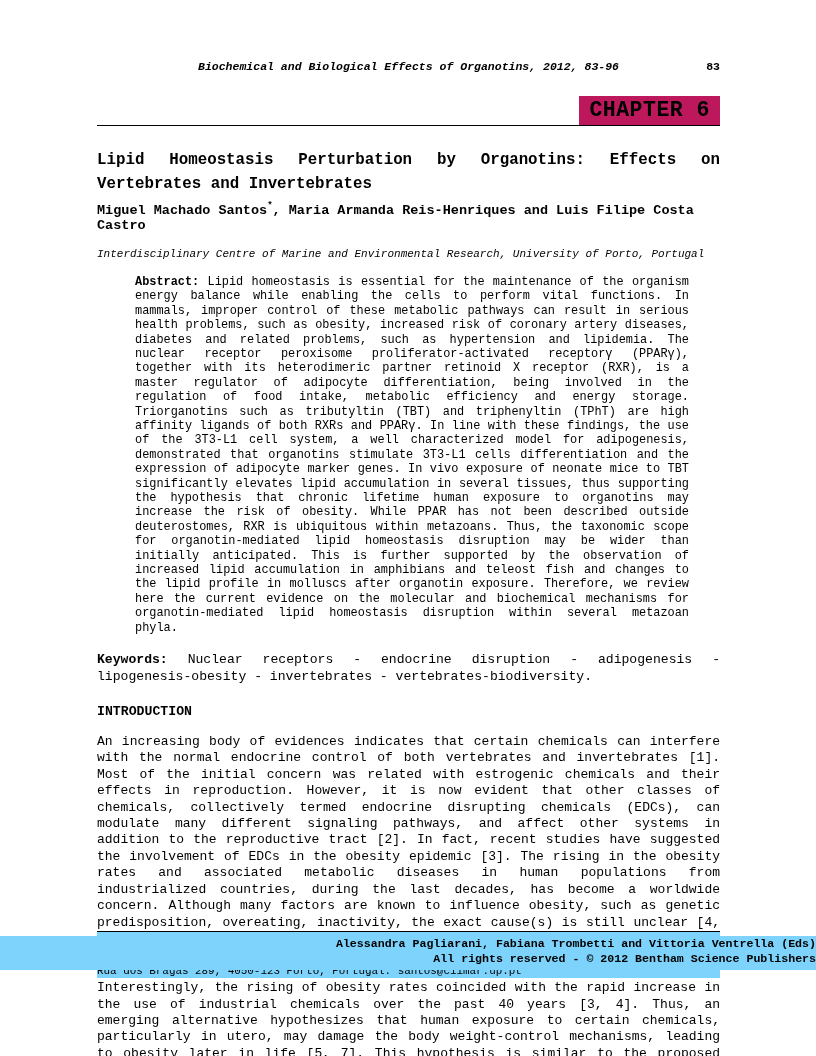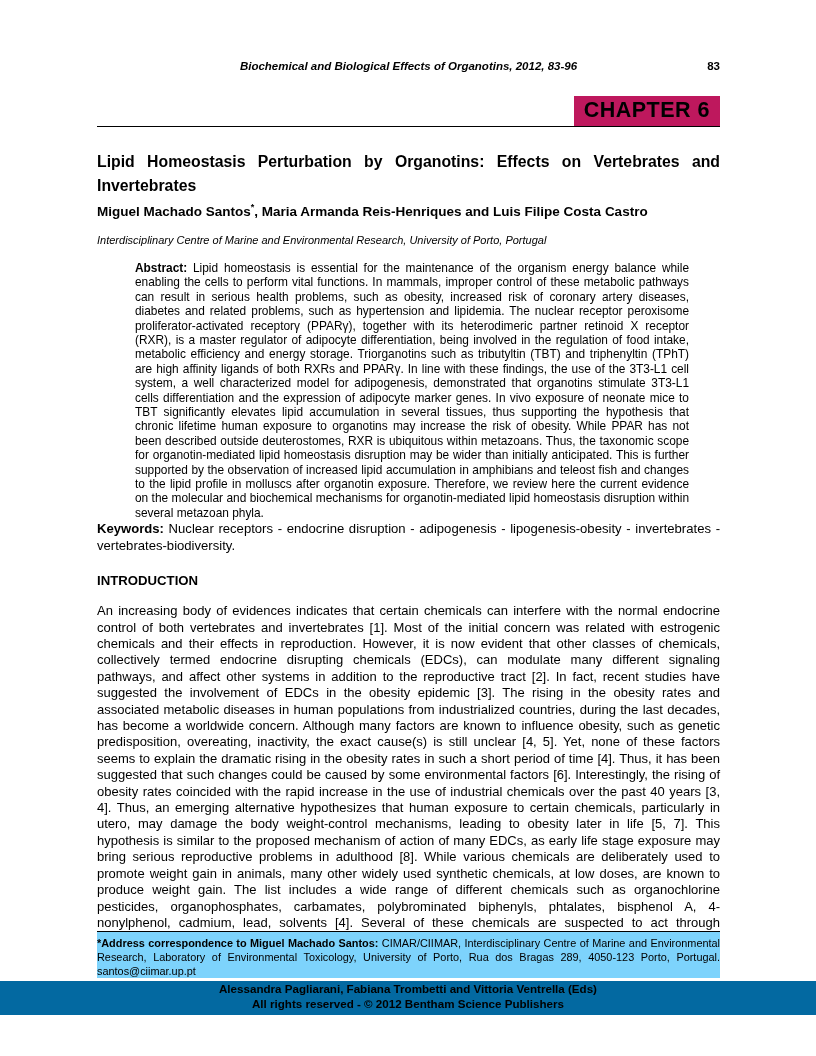--- a/index.html
+++ b/index.html
@@ -3,21 +3,21 @@
 <meta charset="utf-8">
 <style>
   * { margin: 0; padding: 0; box-sizing: border-box; }
   html, body { background: #ffffff; }
   .page {
     position: relative;
     width: 816px;
     height: 1056px;
     background: #ffffff;
     color: #000000;
-    font-family: Liberation Sans, sans-serif;
+    font-family: Liberation Mono, monospace;
     overflow: hidden;
   }
   .content { padding: 60px 96px 0 97px; }
 
   .running-header {
     position: relative;
     text-align: center;
     font-size: 11.5px;
     height: 15px;
   }
@@ -59,21 +59,21 @@
   }
   .abstract {
     margin-top: 15px;
     margin-left: 38px;
     margin-right: 31px;
     font-size: 11.9px;
     line-height: 14.4px;
     text-align: justify;
   }
   .keywords {
-    margin-top: 0;
+    margin-top: 16px;
     font-size: 13.1px;
     line-height: 17px;
     text-align: justify;
   }
   .section-heading {
     margin-top: 19px;
     font-size: 13.2px;
     font-weight: bold;
   }
   .body-text {
@@ -93,26 +93,26 @@
     padding-top: 5px;
     font-size: 10.9px;
     line-height: 13.8px;
     text-align: justify;
     background: #7dd3fc;
   }
   .page-footer {
     position: absolute;
     left: 0;
     right: 0;
-    top: 981px;
-    text-align: center;
+    top: 936px;
+    text-align: right;
     font-size: 11.6px;
     font-weight: bold;
     line-height: 15px;
-    background: #0369a1;
+    background: #7dd3fc;
     padding-bottom: 4px;
   }
 </style>
 </head>
 <body>
 
 <div class="page">
   <div class="content">
 
     <div class="running-header">

